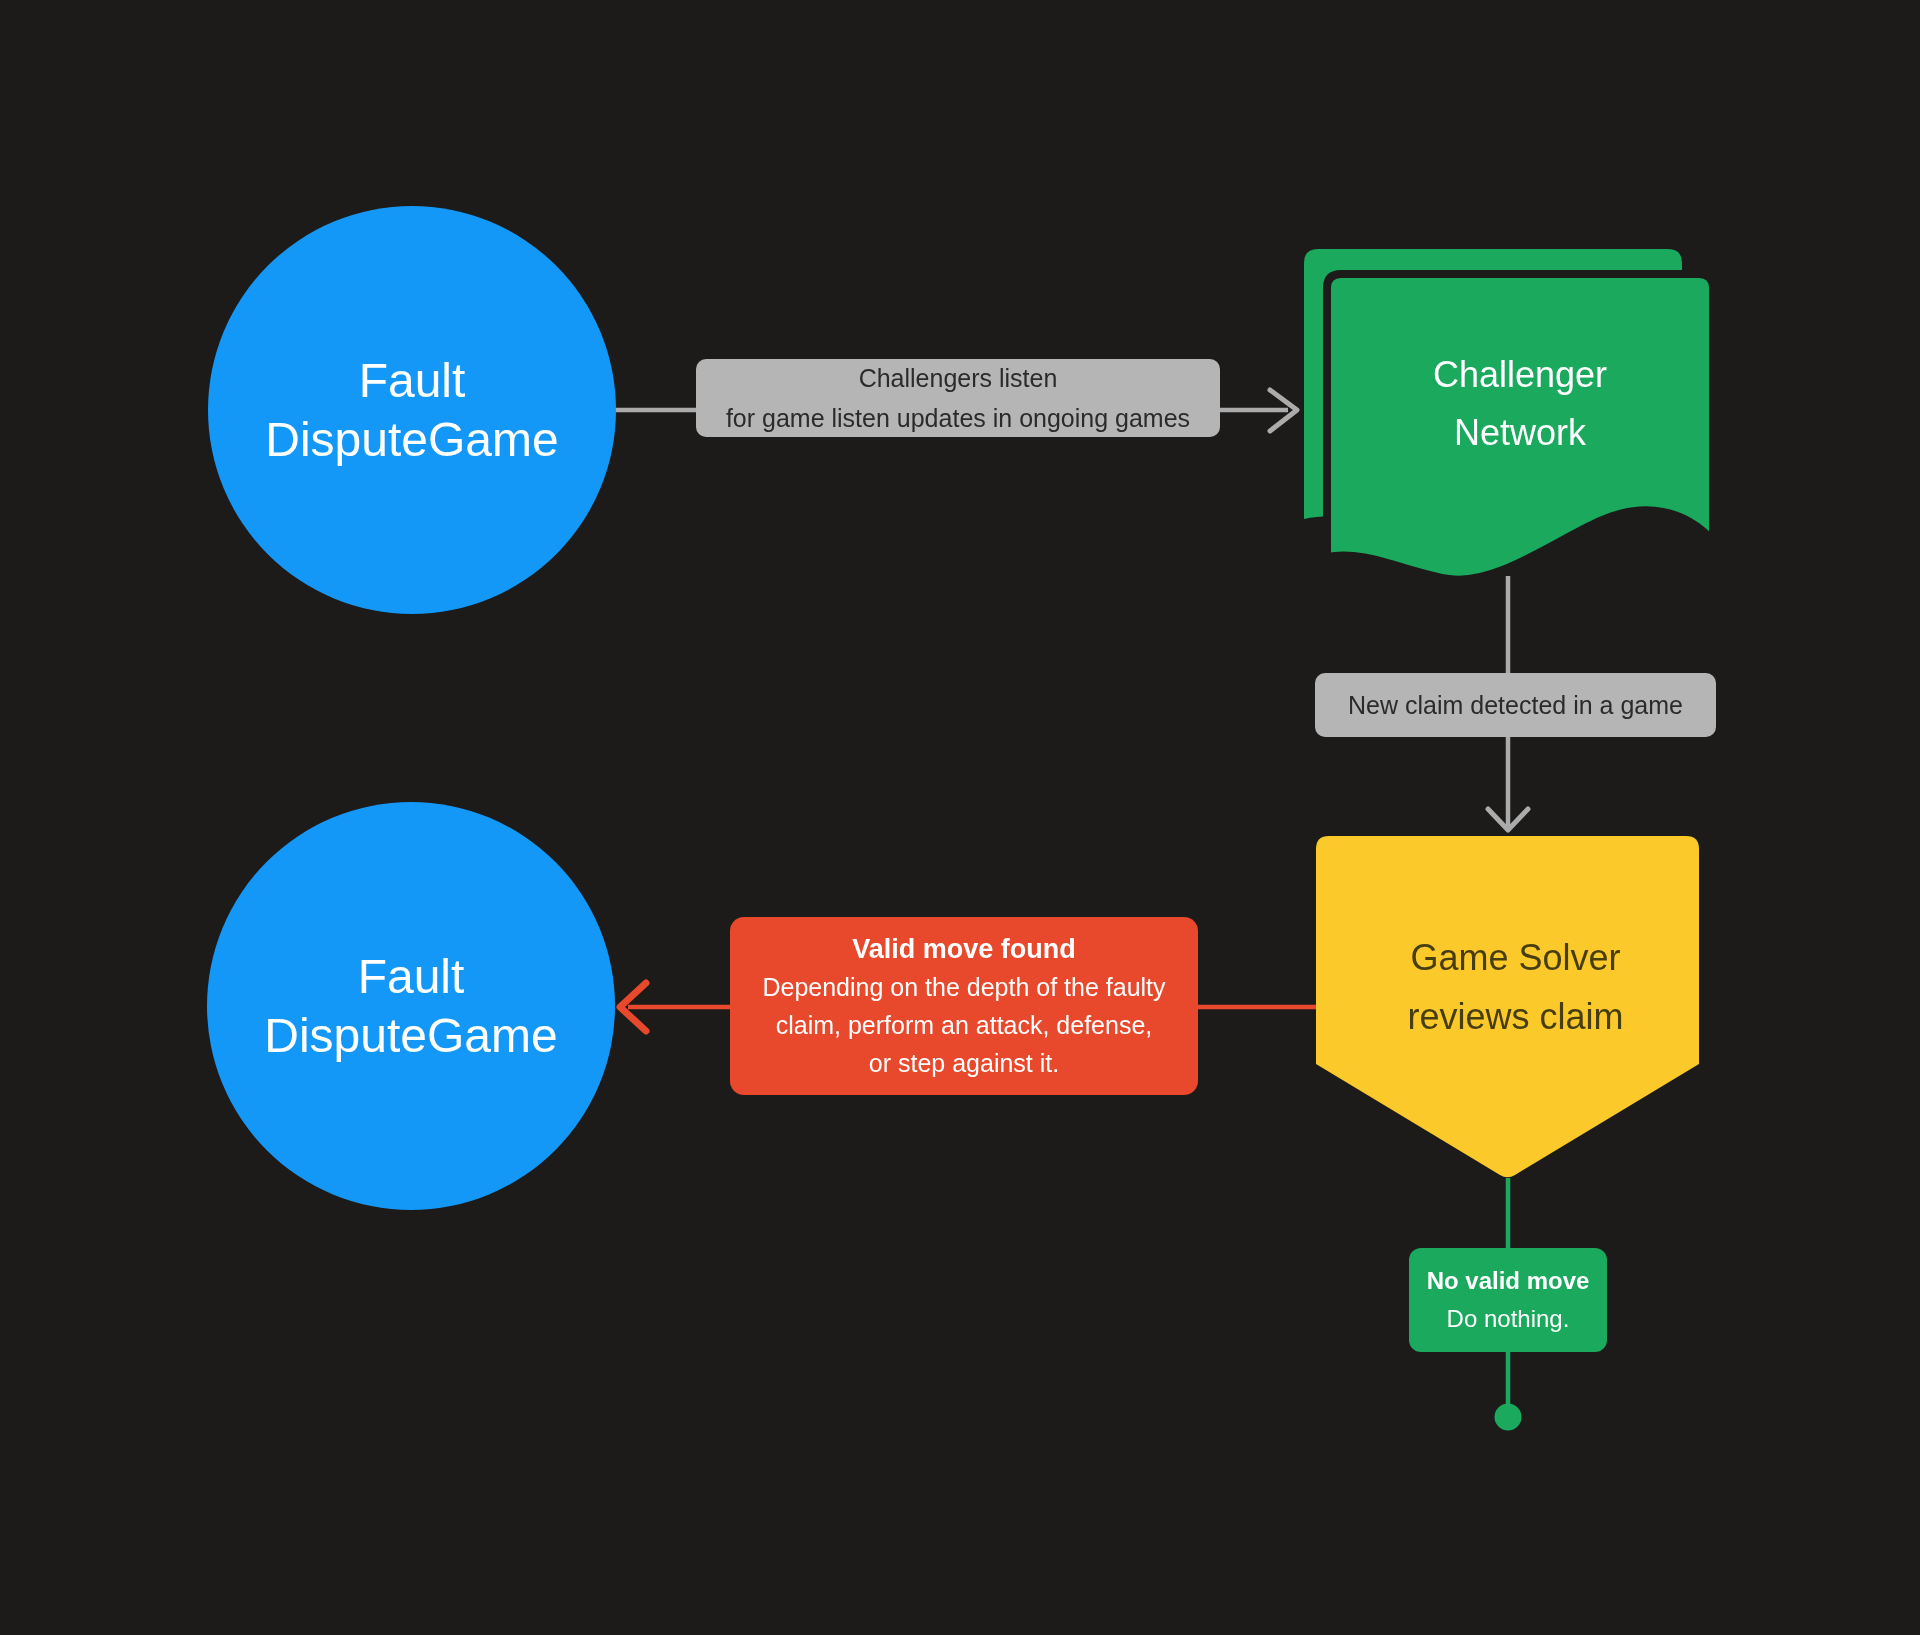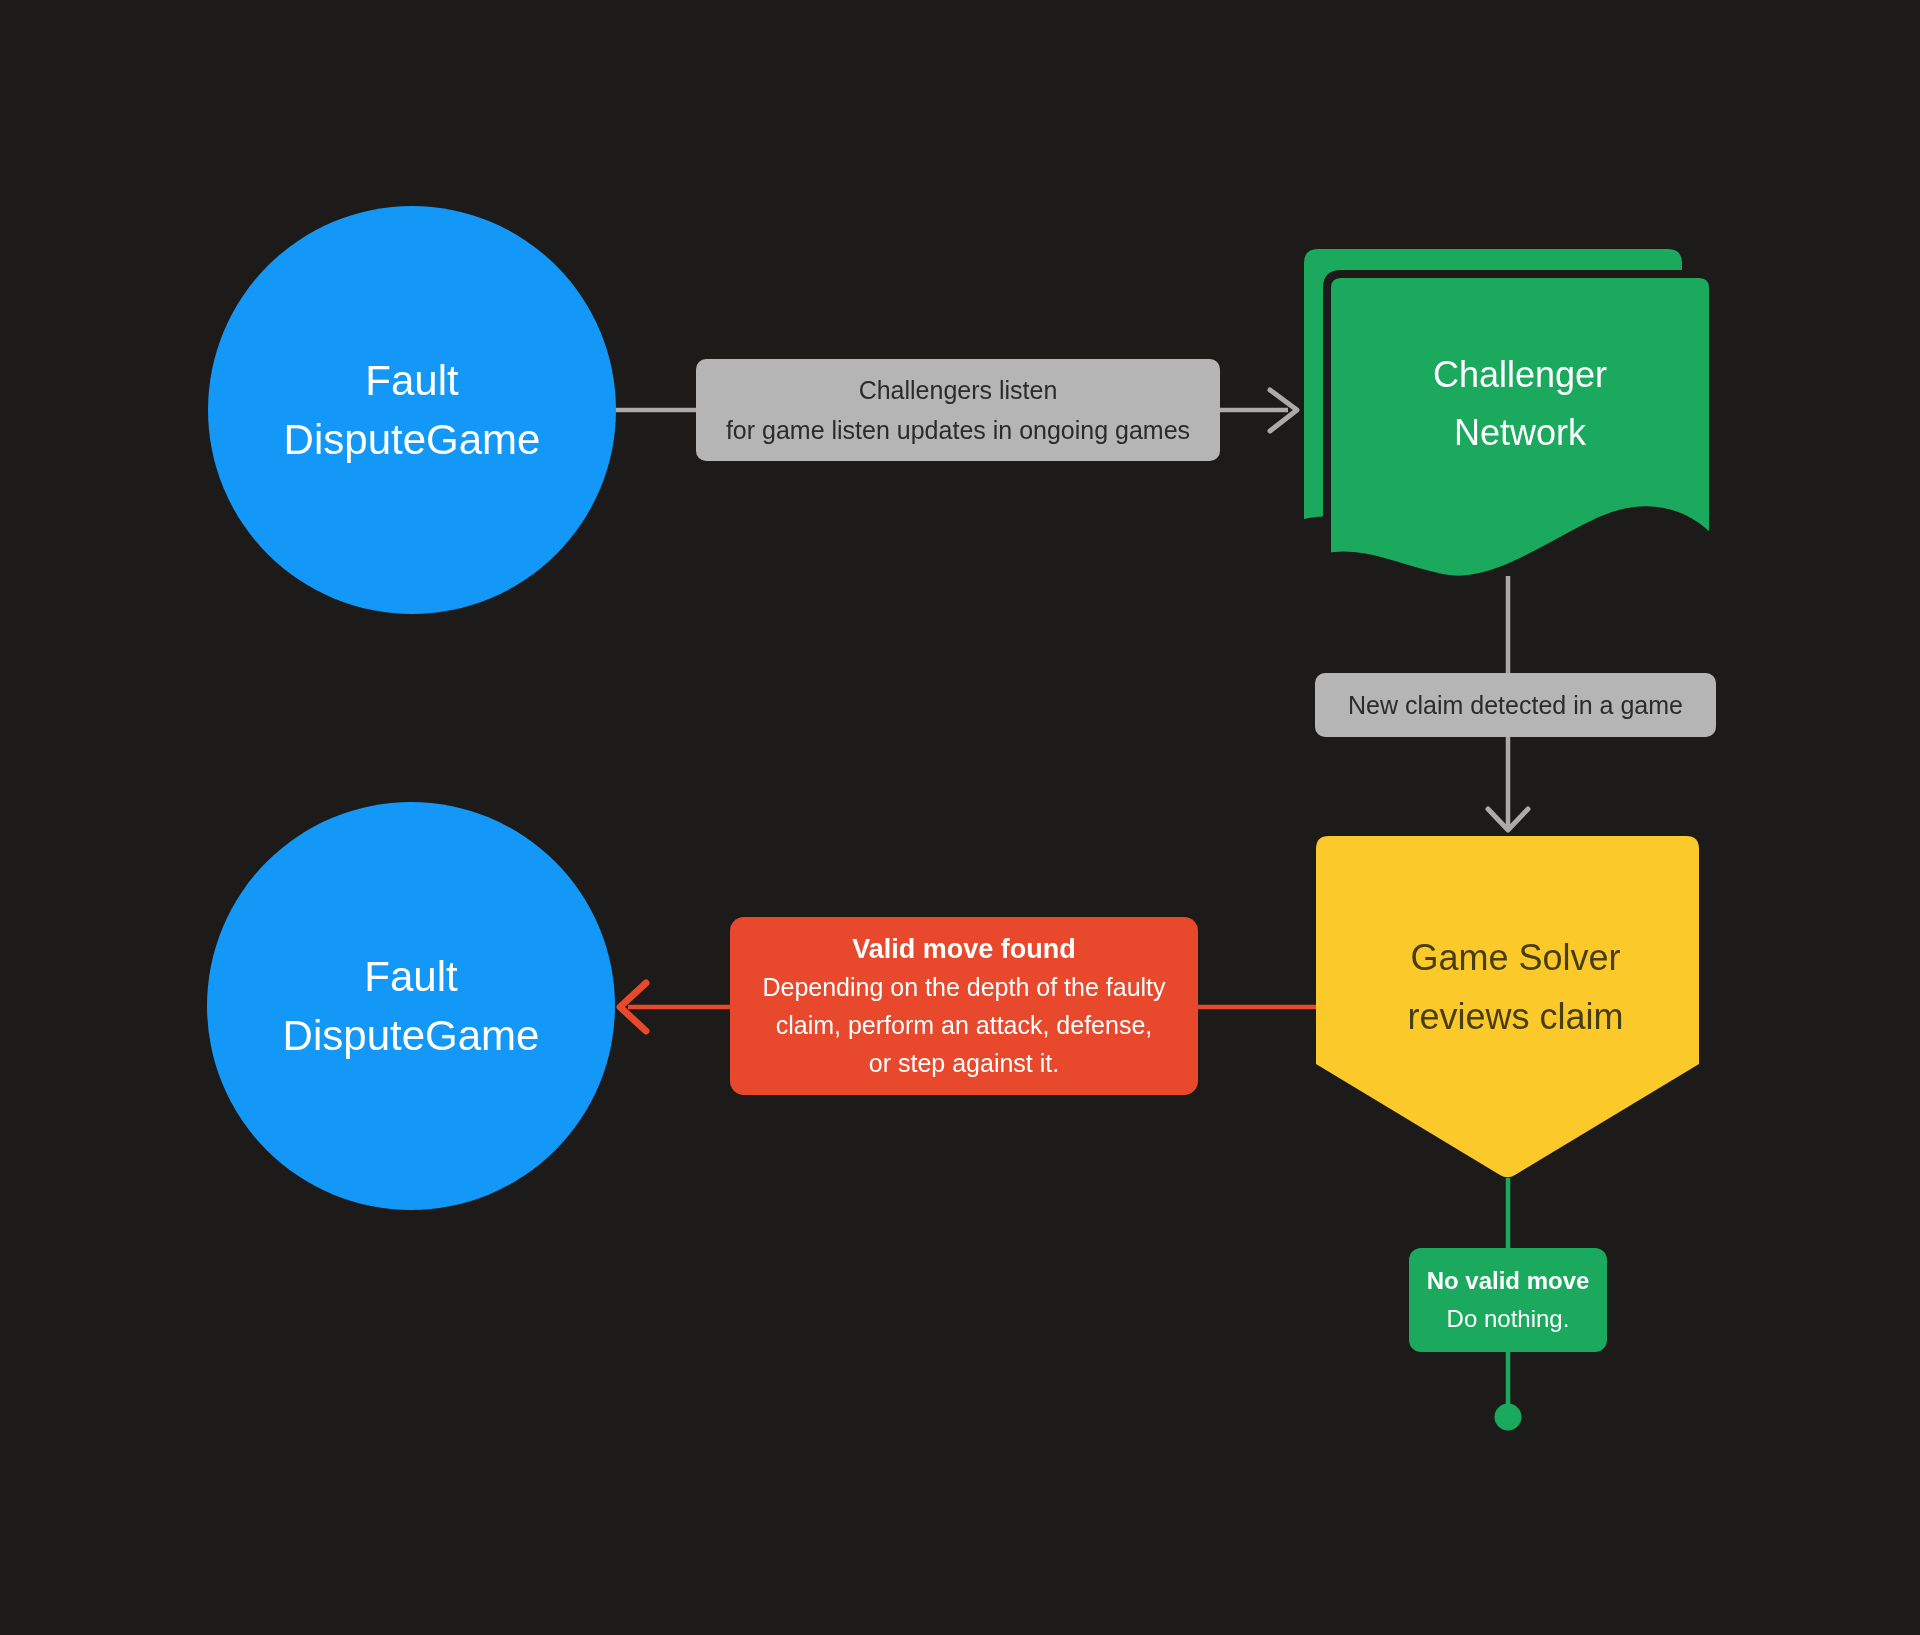--- a/index.html
+++ b/index.html
@@ -12,21 +12,21 @@
     position:relative;width:1920px;height:1635px;background:var(--bg);
     font-family:"Liberation Sans",sans-serif;overflow:hidden;
   }
   .layer{position:absolute;left:0;top:0;z-index:1;}
   .shape-svg{position:absolute;z-index:2;}
 
   .circle-node{
     position:absolute;width:408px;height:408px;border-radius:50%;
     background:var(--blue);color:var(--text-light);
     display:flex;flex-direction:column;align-items:center;justify-content:center;
-    font-size:42px;line-height:59px;text-align:center;z-index:2;
+    font-size:48px;line-height:59px;text-align:center;z-index:2;
   }
   .circle-node span{display:block;}
 
   .node-text{
     position:absolute;z-index:3;text-align:center;color:var(--text-light);
     font-size:36px;line-height:58px;
   }
   .node-text span{display:block;}
   .node-text.on-yellow{color:var(--text-on-yellow);line-height:59px;}
 
@@ -77,21 +77,21 @@
 
     <line x1="1508" y1="1178" x2="1508" y2="1406" stroke-width="4.5" class="stroke-green"></line>
     <circle cx="1508" cy="1417" r="13.5" class="fill-green"></circle>
   </svg>
 
   <div class="circle-node" style="left:208px;top:206px;">
     <span>Fault</span>
     <span>DisputeGame</span>
   </div>
 
-  <div class="edge-label" style="left:696px;top:359px;width:524px;height:102px;">
+  <div class="edge-label" style="left:696px;top:359px;width:524px;height:78px;">
     <span>Challengers listen</span>
     <span>for game listen updates in ongoing games</span>
   </div>
 
   <svg class="shape-svg" style="left:1295px;top:238px;" width="430" height="350" viewBox="0 0 430 350">
     <path class="fill-green" d="M 23,11 H 373 Q 387,11 387,25 V 262
          C 360,235 322,231 281,250
          C 238,270 184,301 140,294
          C 104,288 46,272 9,281
          V 25 Q 9,11 23,11 Z"></path>

